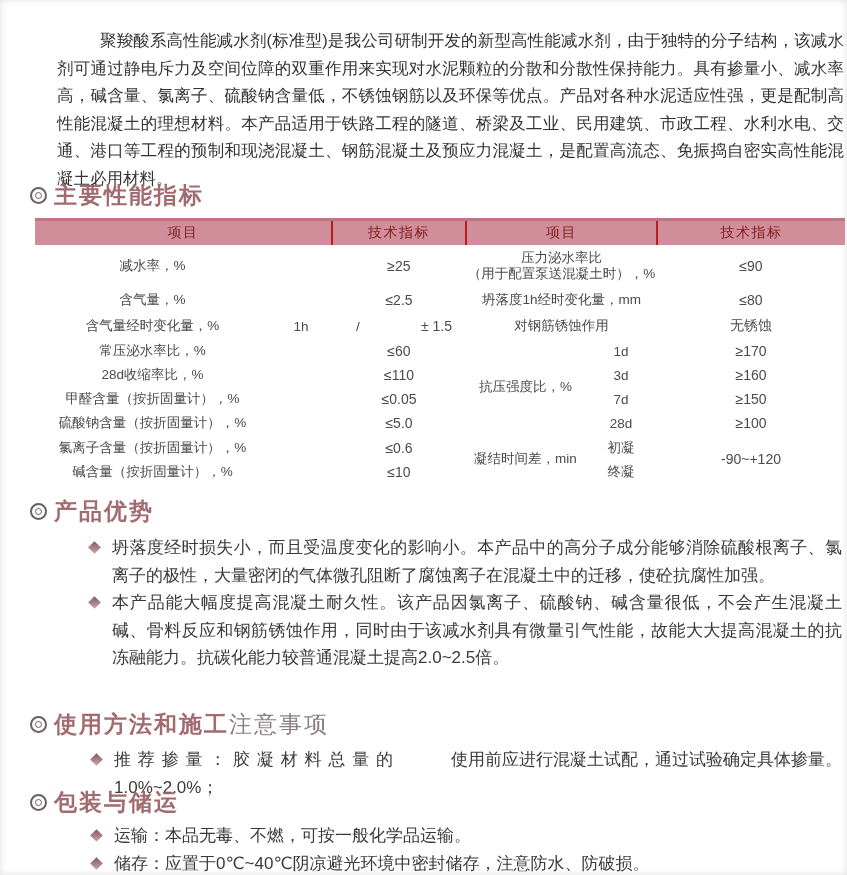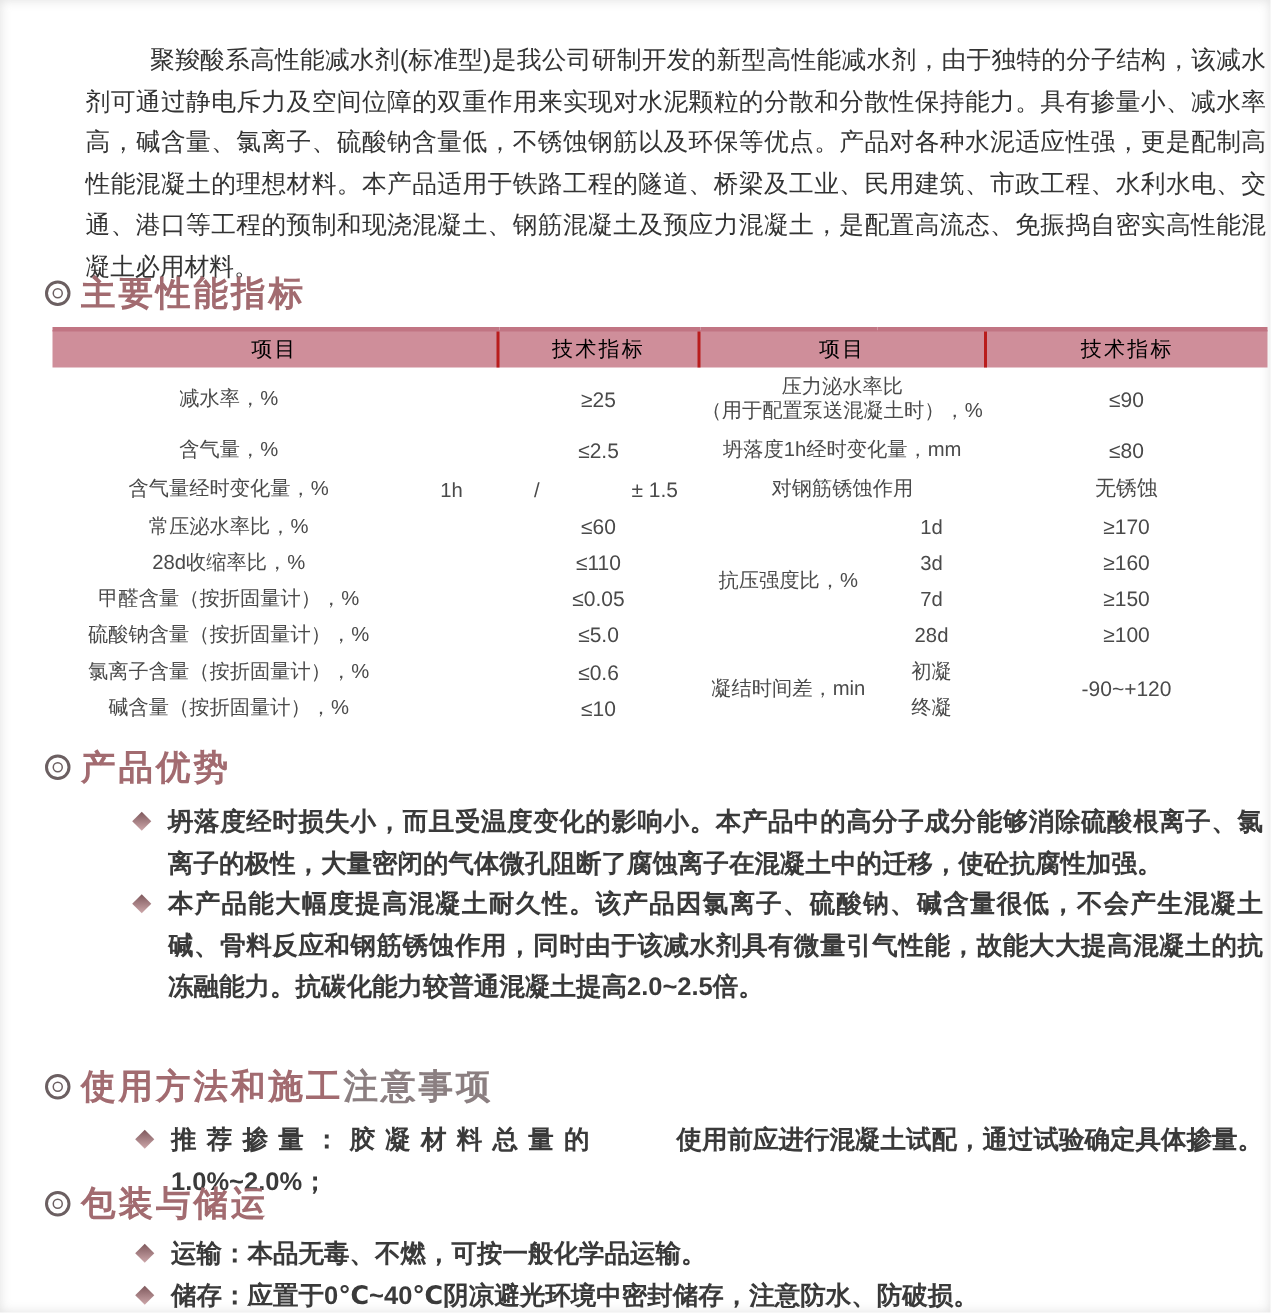--- a/index.html
+++ b/index.html
@@ -14,45 +14,45 @@
     font-size:16.5px;line-height:27.5px;text-align:justify;text-indent:43px;color:#333;
   }
   
   .sec{position:absolute;left:30px;display:flex;align-items:center;height:28px;}
   .ring{
     width:13px;height:13px;border:2px solid #6b5f61;border-radius:50%;
     display:flex;align-items:center;justify-content:center;margin-right:7px;flex:0 0 auto;
   }
   .ring::after{content:"";width:5px;height:5px;border:1.5px solid #6b5f61;border-radius:50%;}
   .sec .t{font-size:23px;font-weight:bold;color:#a26b70;letter-spacing:2px;white-space:nowrap;text-align:center;}
-  .sec .t-tail{font-size:23px;font-weight:bold;color:#8b7f81;letter-spacing:2px;white-space:nowrap;}
+  .sec .t-tail{font-size:23px;font-weight:normal;color:#8b7f81;letter-spacing:2px;white-space:nowrap;}
   
   .perf-table{
     position:absolute;top:218px;left:35px;width:810px;border-collapse:collapse;
     table-layout:fixed;font-size:13.5px;color:#4a4a4a;
   }
   .perf-table thead td{
-    background:#cf8e9a;color:#000000;font-size:14px;height:24px;text-align:center;
+    background:#cf8e9a;color:#7f1d1d;font-size:14px;height:24px;text-align:center;
     border-top:3px solid #c17583;letter-spacing:1.5px;padding:0;
   }
   .perf-table thead td.divl{border-left:2px solid #b91c1c;}
   .perf-table tbody td{text-align:center;vertical-align:middle;padding:0;}
   .val{font-size:14px;}
   .twoline{line-height:16px;font-size:13.5px;}
   .slashcell{display:flex;align-items:center;width:100%;}
   .slashcell .slash{margin-left:24px;}
   .slashcell .pm{margin-left:auto;margin-right:14px;}
   
   .blist{position:absolute;}
   .bitem{display:flex;align-items:flex-start;}
   .dia{
     flex:0 0 9px;width:9px;height:9px;margin:9px 13px 0 0;
     transform:rotate(45deg);background:linear-gradient(135deg,#7e585c,#cda7aa);
   }
-  .btx{font-size:17px;line-height:27.6px;color:#3a3a3a;text-align:justify;font-weight:bold;}
+  .btx{font-size:17px;line-height:27.6px;color:#3a3a3a;text-align:justify;}
   .usage-line{display:flex;align-items:flex-start;}
   .usage-note{margin-left:58px;white-space:nowrap;}
   .pack .bitem{height:28px;}
   .pack .btx{line-height:28px;white-space:nowrap;}
 </style>
 </head>
 <body>
 
 <div class="page">
 

